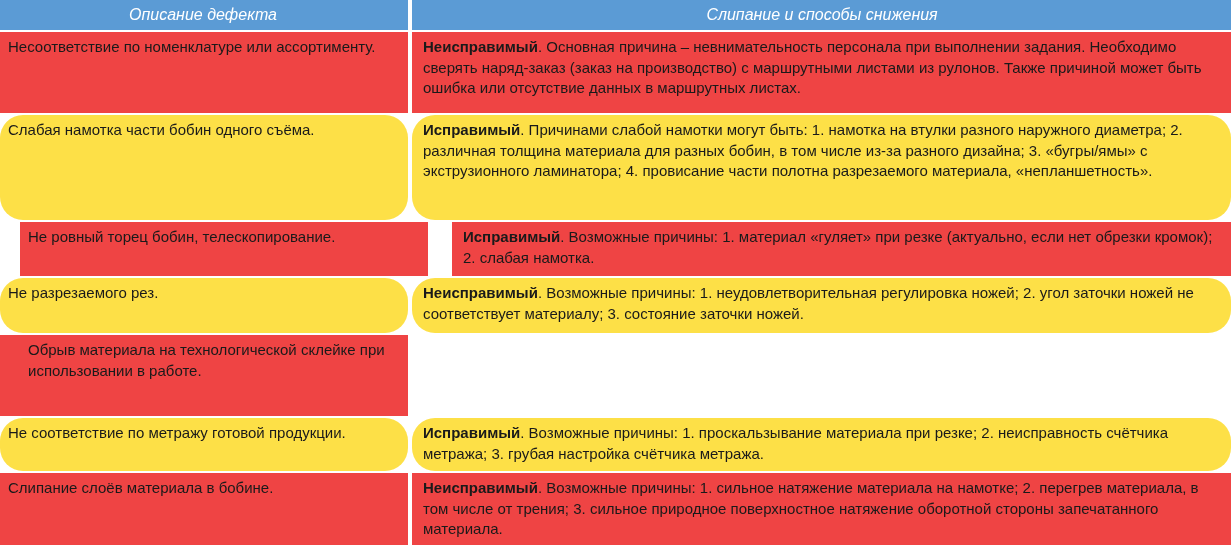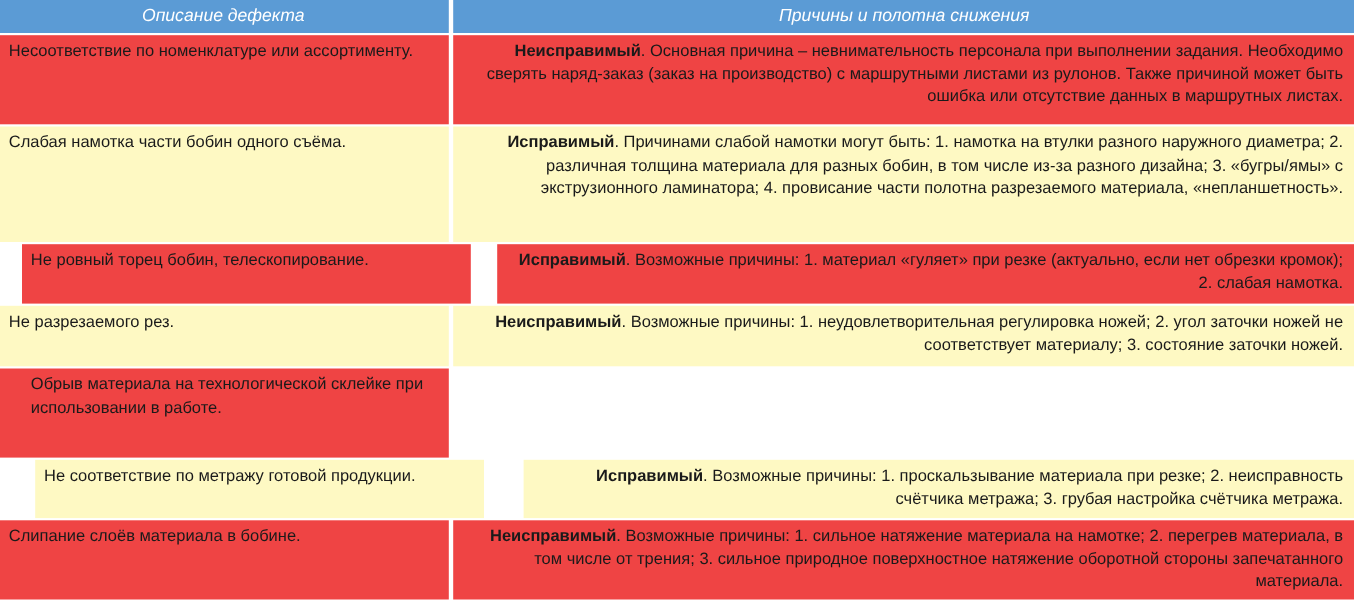--- a/index.html
+++ b/index.html
@@ -30,57 +30,56 @@
     box-sizing: border-box;
     padding: 5px 10px 5px 8px;
   }
   .cell.left {
     flex: 0 0 408px;
     width: 408px;
   }
   .cell.right {
     flex: 1 1 auto;
     padding-left: 11px;
-    text-align: right;
   }
   .row.header {
     min-height: 30px;
   }
   .row.header .cell {
     background: #5b9bd5;
     color: #ffffff;
     font-weight: normal;
     font-style: italic;
     font-size: 16px;
     text-align: center;
     padding-top: 4px;
     padding-bottom: 4px;
   }
   .row.odd .cell  { background: #ef4444; }
-  .row.even .cell { background: #fef9c3; }
+  .row.even .cell { background: #fde047; border-radius: 23px; }
   .r1 .cell { min-height: 81px; }
   .r2 .cell { min-height: 105px; }
   .r3 .cell { min-height: 54px; margin-left: 20px; }
   .r4 .cell { min-height: 55px; }
   .r5 .cell { min-height: 81px; padding-left: 28px; }
-  .r6 .cell { min-height: 53px; margin-left: 32px; }
+  .r6 .cell { min-height: 53px; }
   .r7 .cell { min-height: 71px; }
   b { font-weight: bold; }
 </style>
 </head>
 <body>
 
 <div class="tbl">
 
   <div class="row header">
     <div class="cell left">
       <span>Описание дефекта</span>
     </div>
     <div class="cell right">
-      <span>Причины и полотна снижения</span>
+      <span>Слипание и способы снижения</span>
     </div>
   </div>
 
   <div class="row odd r1">
     <div class="cell left">
       <span>Несоответствие по номенклатуре или ассортименту.</span>
     </div>
     <div class="cell right">
       <b>Неисправимый</b><span>. Основная причина – невнимательность персонала при выполнении задания. Необходимо сверять наряд-заказ (заказ на производство) с маршрутными листами из рулонов. Также причиной может быть ошибка или отсутствие данных в маршрутных листах.</span>
     </div>

